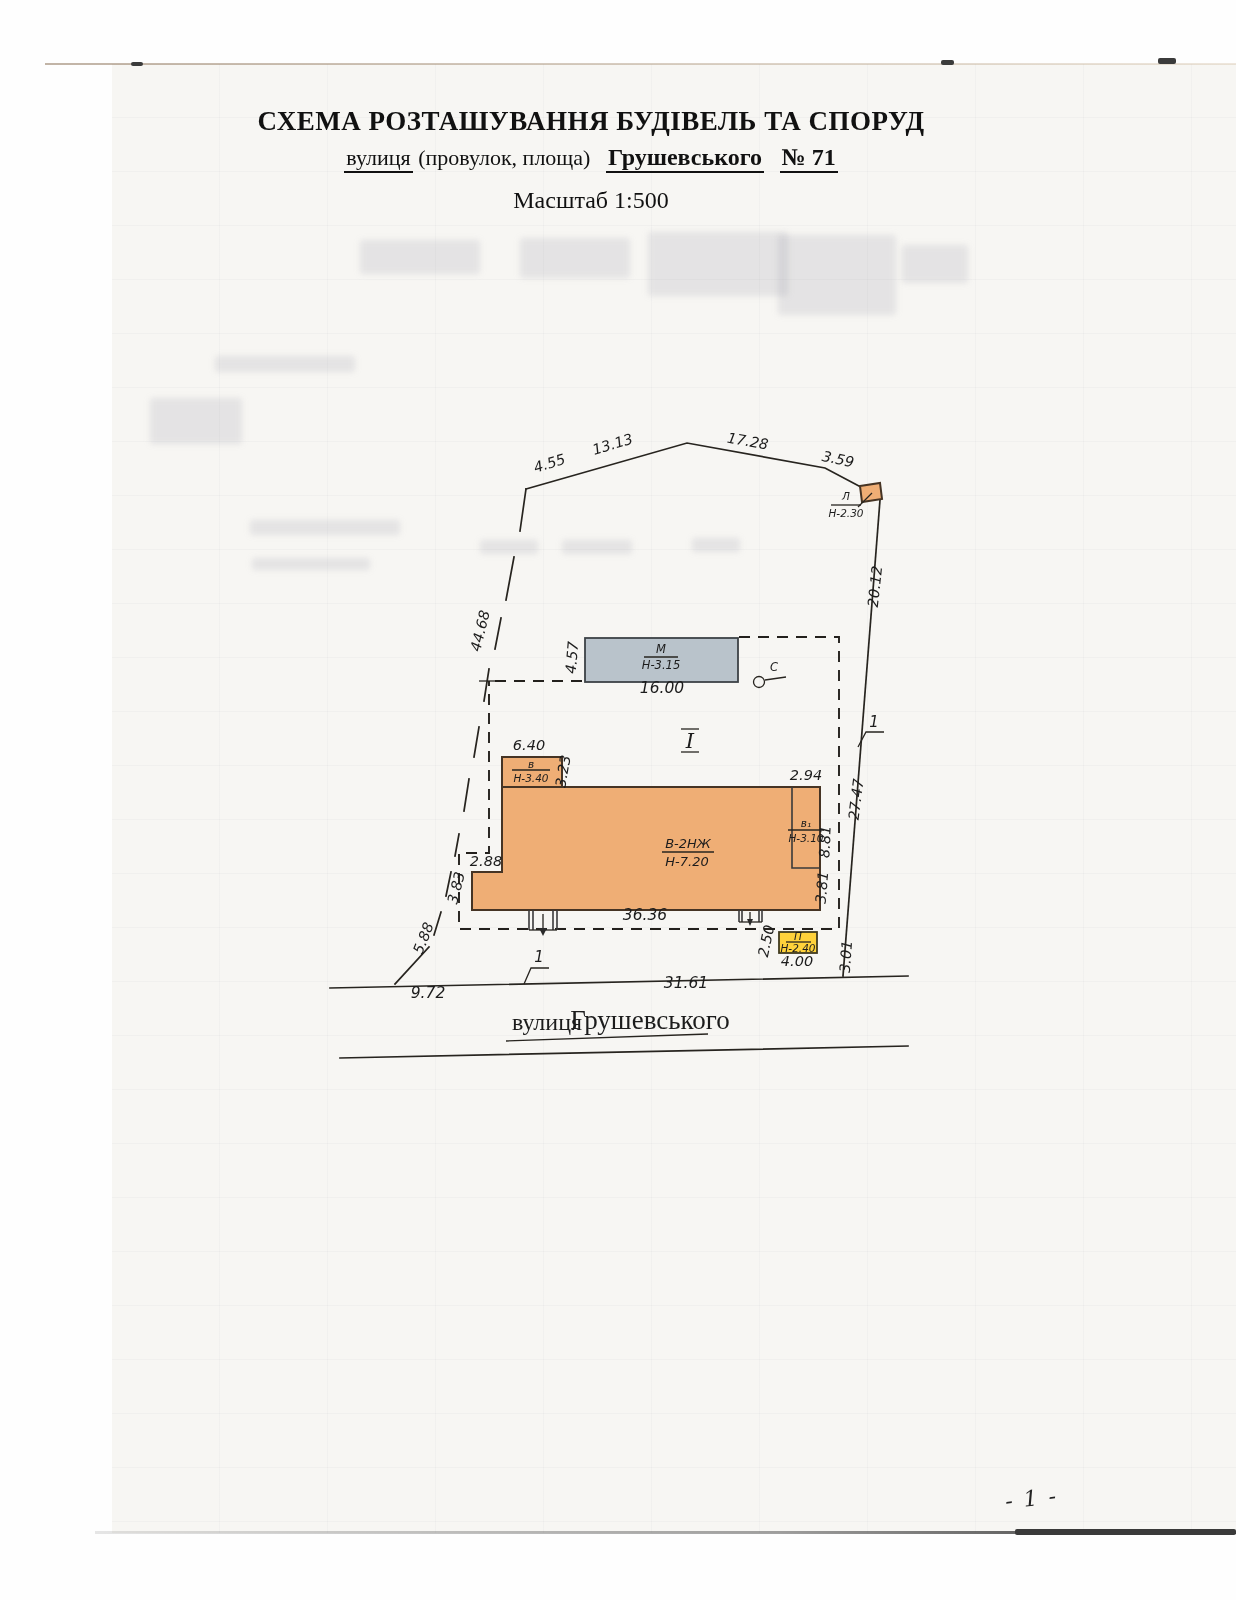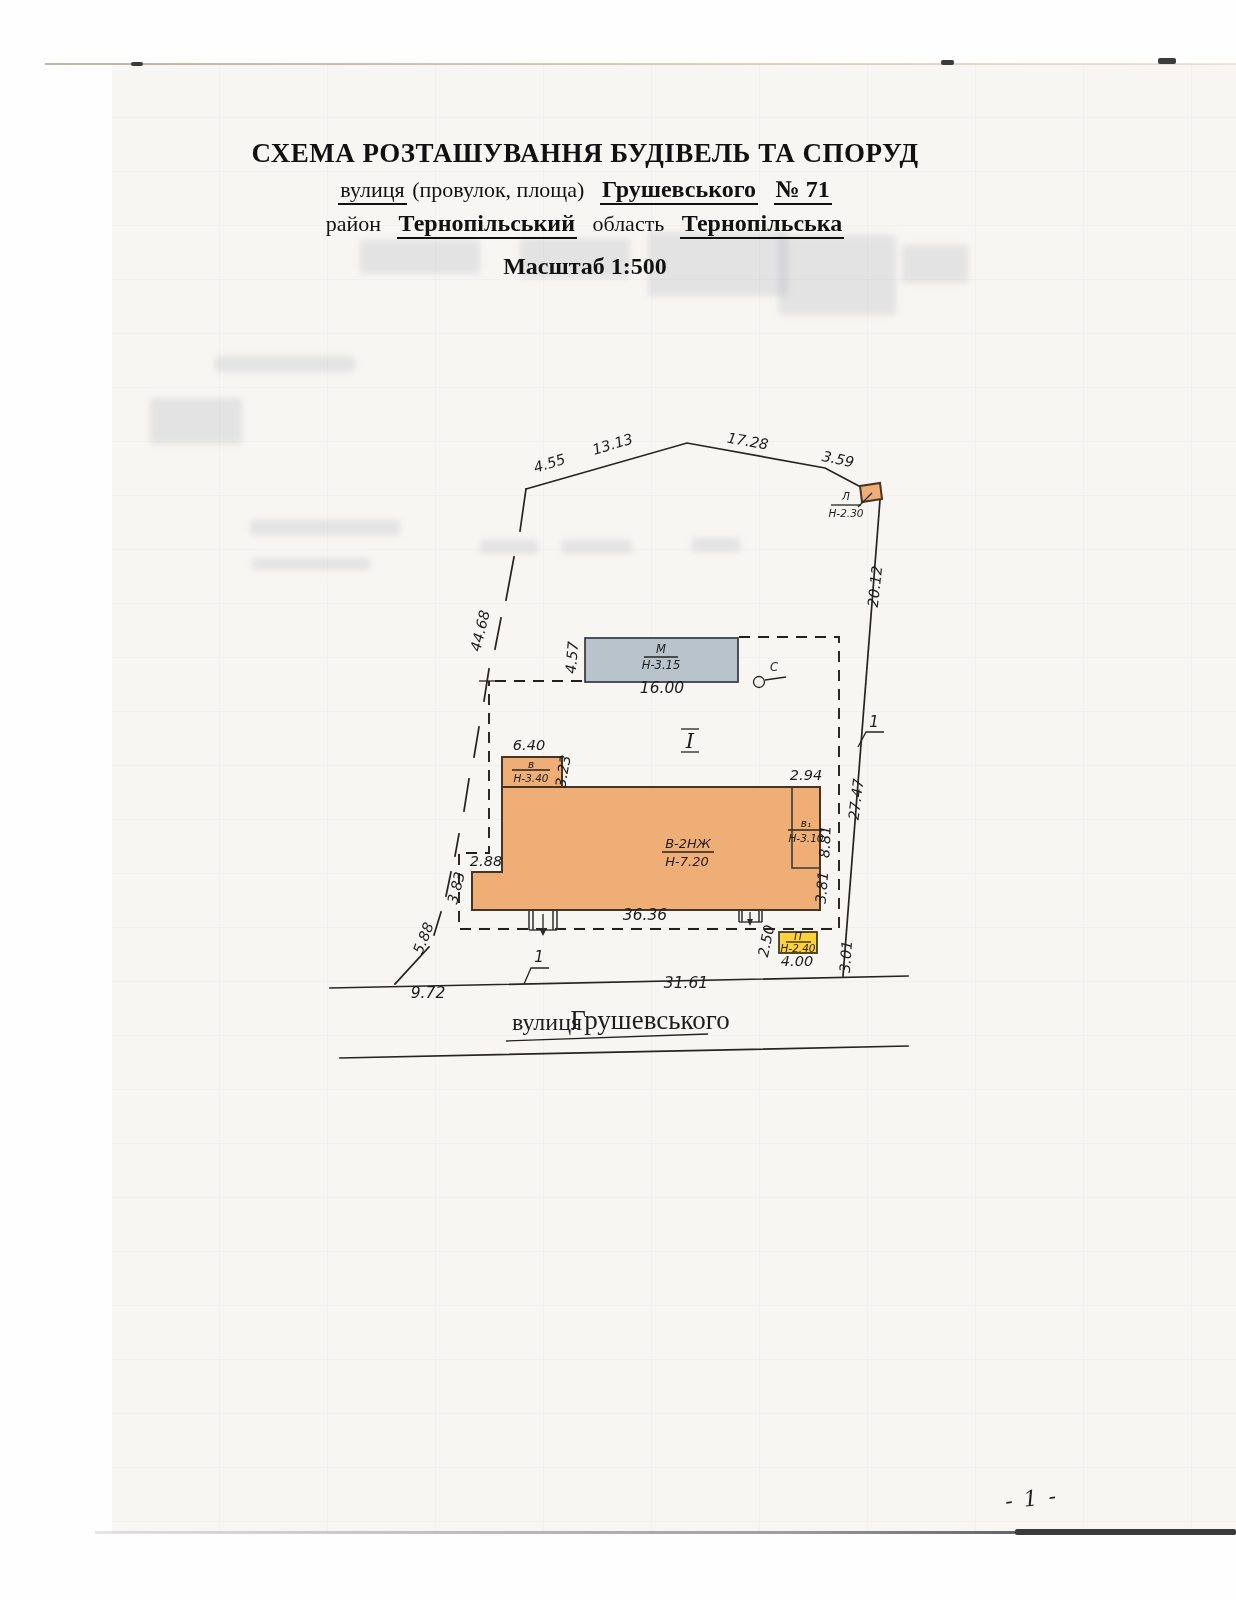--- a/index.html
+++ b/index.html
@@ -18,27 +18,27 @@
   }
   .crease{position:absolute;left:45px;top:63px;width:1191px;height:2px;
     background:linear-gradient(to right, rgba(120,90,60,.45), rgba(190,160,120,.25));}
   .crease-mark{position:absolute;background:#3b3b3b;border-radius:2px;}
   .bottom-edge{position:absolute;left:95px;top:1531px;width:1141px;height:3px;
     background:linear-gradient(to right, rgba(90,90,90,.15), rgba(70,70,70,.5) 60%, #2e2e2e);}
   .bottom-edge2{position:absolute;left:1015px;top:1529px;width:221px;height:6px;background:#3a3a3a;border-radius:2px;}
   
   .ghost{position:absolute;background:rgba(128,132,150,.16);filter:blur(3px);border-radius:3px;}
   
-  .header{position:absolute;left:160px;top:106px;width:850px;text-align:center;color:#111;margin-top:32px;}
+  .header{position:absolute;left:166px;top:106px;width:850px;text-align:center;color:#111;}
   .title{font-size:27px;font-weight:bold;letter-spacing:.5px;}
   .hline{margin-top:7px;font-size:22px;}
   .hline .val{font-weight:bold;font-size:24px;}
   .u{border-bottom:2px solid #111;padding:0 2px 1px 2px;}
   .sp{margin-left:10px;}
-  .scale{margin-top:16px;font-size:24px;font-weight:bold;}
+  .scale{margin-top:16px;font-size:24px;font-weight:normal;}
   
   .pageno{position:absolute;left:1005px;top:1484px;width:90px;
     font:italic 22px "DejaVu Serif", serif;color:#222;transform:rotate(-6deg);letter-spacing:2px;}
   
   svg{position:absolute;left:0;top:0;}
   .b{stroke:#27241f;stroke-width:1.7;fill:none;stroke-linecap:square;}
   .thin{stroke:#27241f;stroke-width:1.3;fill:none;}
   .dash{stroke:#23201c;stroke-width:1.9;fill:none;stroke-dasharray:11 8;}
   .bld-main{fill:#efae75;stroke:#463424;stroke-width:2;}
   .bld-gray{fill:#b9c3cb;stroke:#3c4246;stroke-width:1.8;}
@@ -83,26 +83,20 @@
 </div>
 
 <div class="header">
   <div class="title">СХЕМА РОЗТАШУВАННЯ БУДІВЕЛЬ ТА СПОРУД</div>
   <div class="hline">
     <span class="u">вулиця</span>
     <span>(провулок, площа)</span>
     <span class="val u sp">Грушевського</span>
     <span class="val u sp">№ 71</span>
   </div>
-  <div class="hline">
-    <span>район</span>
-    <span class="val u sp">Тернопільський</span>
-    <span class="sp">область</span>
-    <span class="val u sp">Тернопільська</span>
-  </div>
   <div class="scale">Масштаб 1:500</div>
 </div>
 
 <svg width="1236" height="1600" viewBox="0 0 1236 1600">
 
   <path class="b" d="M526,489 L520,531 M514,557 L506,600 M501,618 L495,649 M489,669 L484,701 M479,727 L474,757 M469,779 L464,811 M459,834 L455,856 M451,872 L446,896 M441,912 L434,935 M429,947 L395,984"></path>
   <polyline class="b" points="526,489 687,443 825,468 861,487"></polyline>
   <line class="b" x1="880" y1="500" x2="843" y2="976"></line>
   <line class="thin" x1="479" y1="681" x2="497" y2="681"></line>
 

